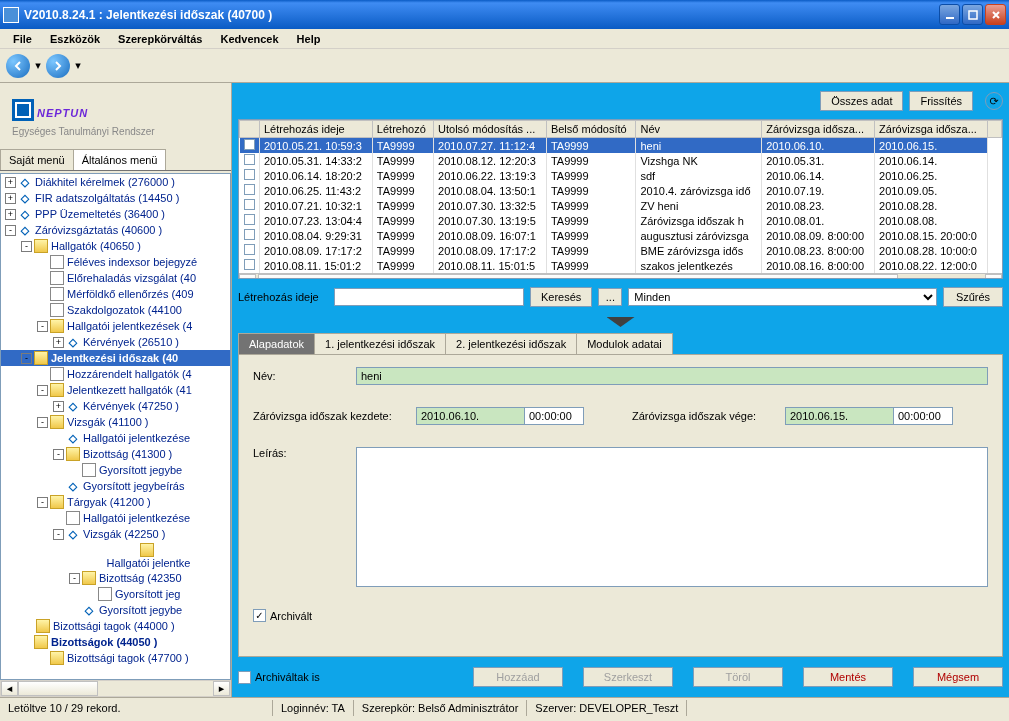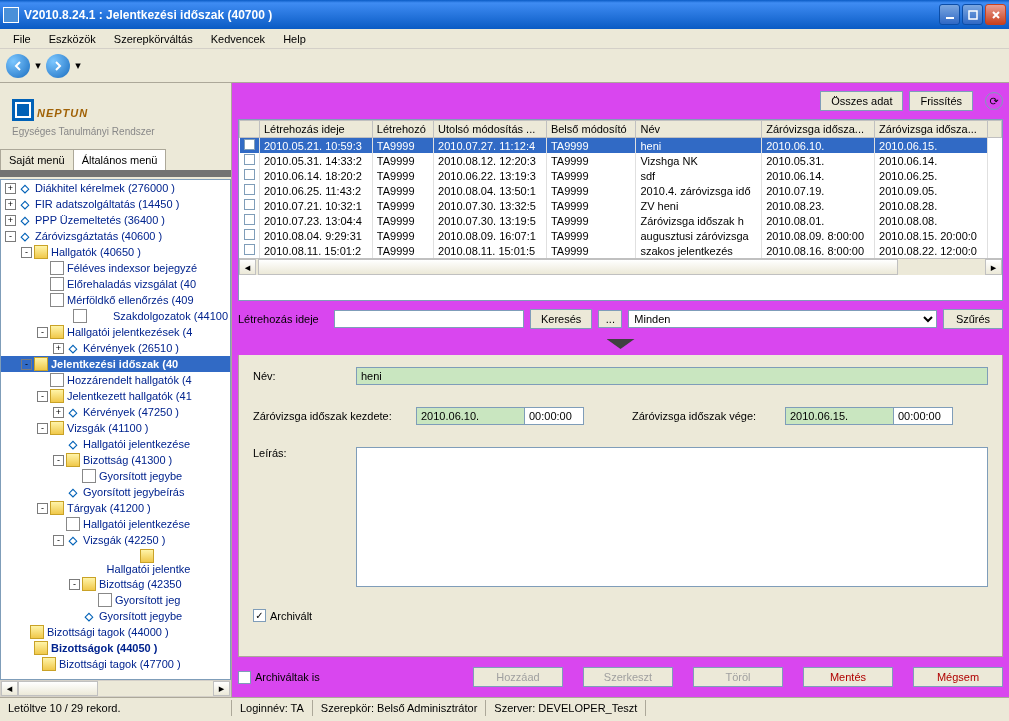--- a/index.html
+++ b/index.html
@@ -7,54 +7,54 @@
 
 .titlebar { height: 29px; background: linear-gradient(to bottom, #0a5bc4 0%, #3f8cf3 10%, #0a5bc4 100%); display: flex; align-items: center; padding: 0 3px; color: white; }
 .titlebar .icon { width: 16px; height: 16px; background: #4a90d9; border: 1px solid white; margin-right: 5px; }
 .titlebar .title { flex: 1; font-weight: bold; font-size: 12px; }
 .titlebar .btns { display: flex; gap: 2px; }
 .titlebar .btn { width: 21px; height: 21px; background: linear-gradient(to bottom, #7ba7e0, #2f68c5); border: 1px solid #0b4da7; border-radius: 3px; display: flex; align-items: center; justify-content: center; color: white; font-weight: bold; }
 .titlebar .btn.close { background: linear-gradient(to bottom, #e99e92, #c8411e); border-color: #c8411e; }
 .titlebar .btn svg { width: 10px; height: 10px; }
 
 .menubar { height: 20px; background: #ece9d8; display: flex; align-items: center; padding: 0 5px; gap: 2px; border-bottom: 1px solid #d4d0c8; }
-.menubar .item { padding: 2px 8px; cursor: default; }
+.menubar .item { padding: 2px 8px; cursor: default; font-weight: bold; }
 
 .toolbar { height: 34px; background: #ece9d8; display: flex; align-items: center; padding: 0 6px; gap: 2px; border-bottom: 1px solid #aca899; }
 .toolbar .navbtn { width: 24px; height: 24px; border-radius: 50%; background: radial-gradient(circle at 30% 30%, #7cc7ff, #1a6dc0); display: flex; align-items: center; justify-content: center; color: white; }
 .toolbar .dd { width: 12px; height: 24px; display: flex; align-items: center; justify-content: center; }
 
 .main { display: flex; height: 614px; }
 .left { width: 232px; background: #ece9d8; display: flex; flex-direction: column; border-right: 1px solid #aca899; }
 .logo { padding: 10px 12px 6px; }
-.logo .neptun { font-size: 26px; font-weight: bold; font-style: italic; color: #a16207; letter-spacing: 1px; }
+.logo .neptun { font-size: 26px; font-weight: bold; font-style: italic; color: #6d28d9; letter-spacing: 1px; }
 .logo .neptun .sq { display: inline-block; width: 22px; height: 22px; background: #0061b7; margin-right: 3px; vertical-align: middle; position: relative; }
 .logo .neptun .sq::before { content: ''; position: absolute; inset: 3px; border: 2px solid white; }
 .logo .sub { font-size: 10px; color: #888; margin-top: 2px; }
 
-.tabs-left { display: flex; border-bottom: 7px solid #737373; margin-top: 6px; }
+.tabs-left { display: flex; border-bottom: 1px solid #737373; margin-top: 6px; }
 .tabs-left .tab { padding: 4px 8px; background: white; border: 1px solid #aca899; border-bottom: none; margin-right: -1px; }
 .tabs-left .tab.active { background: #ece9d8; }
 
 .tree { flex: 1; background: white; border: 1px solid #7f9db9; overflow: auto; margin: 2px 0 0 0; font-size: 11px; }
 .tree .node { display: flex; align-items: center; padding: 1px 2px; white-space: nowrap; color: #00238e; }
 .tree .node.sel { background: #316ac5; color: white; font-weight: bold; }
 .tree .node.bold { font-weight: bold; }
 .tree .exp { width: 11px; height: 11px; border: 1px solid #7b7b7b; display: inline-flex; align-items: center; justify-content: center; font-size: 9px; margin-right: 2px; color: black; font-weight: normal; flex-shrink: 0; }
 .tree .noexp { width: 11px; margin-right: 2px; flex-shrink: 0; }
 .tree .ic { width: 14px; height: 14px; margin-right: 3px; display: inline-flex; align-items: center; justify-content: center; flex-shrink: 0; }
 .tree .ic.folder { background: linear-gradient(to bottom, #fff4a8, #f0c84a); border: 1px solid #c9a227; }
 .tree .ic.doc { background: white; border: 1px solid #888; }
 .tree .ic.blue { color: #0061b7; font-weight: bold; }
 .hscroll { height: 17px; background: #ece9d8; border: 1px solid #d4d0c8; display: flex; }
 .hscroll .arr { width: 17px; background: linear-gradient(#fff,#ece9d8); border: 1px solid #c0c0c0; display: flex; align-items: center; justify-content: center; }
 .hscroll .track { flex: 1; }
 .hscroll .thumb { width: 80px; height: 100%; background: linear-gradient(#fff,#ece9d8); border: 1px solid #c0c0c0; }
 
-.right { flex: 1; background: #d946ef; display: flex; flex-direction: column; padding: 4px 6px 0 6px; }
+.right { flex: 1; background: #0ea5e9; display: flex; flex-direction: column; padding: 4px 6px 0 6px; }
 .topbtns { display: flex; justify-content: flex-end; gap: 6px; padding: 4px 0 8px; align-items: center; }
 .wbtn { padding: 3px 10px; background: #ece9d8; border: 1px solid #7f9db9; min-width: 60px; text-align: center; }
 .wbtn.disabled { color: #a0a0a0; }
 .wbtn.red { color: #b00000; }
 .tinfo { width: 18px; height: 18px; border: 1px solid #7f9db9; border-radius: 50%; display: flex; align-items: center; justify-content: center; margin-left: 6px; }
 
 .grid { border: 1px solid #7f9db9; background: white; height: 182px; overflow: hidden; position: relative; }
 .grid table { border-collapse: collapse; width: 100%; }
 .grid th { background: #ece9d8; border: 1px solid #c0c0c0; padding: 2px 4px; text-align: left; font-weight: normal; white-space: nowrap; }
 .grid td { border-right: 1px solid #e0e0e0; padding: 1px 4px; white-space: nowrap; overflow: hidden; }
@@ -95,21 +95,21 @@
 .frow .cbx { display: flex; align-items: center; gap: 4px; }
 .frow .cbx .box { width: 13px; height: 13px; border: 1px solid #7f9db9; background: white; display: flex; align-items: center; justify-content: center; font-size: 10px; }
 
 .bottombtns { display: flex; align-items: center; gap: 20px; padding: 10px 0; }
 .bottombtns .cbx { display: flex; align-items: center; gap: 4px; }
 .bottombtns .cbx .box { width: 13px; height: 13px; border: 1px solid #7f9db9; background: white; }
 .bottombtns .sp { flex: 1; }
 
 .status { height: 20px; background: #ece9d8; border-top: 1px solid #aca899; display: flex; align-items: center; }
 .status .cell { padding: 2px 8px; border-right: 1px solid #aca899; }
-.status .cell.first { width: 232px; }
+.status .cell.first { width: 273px; }
 </style>
 </head>
 <body>
 
 <div class="titlebar">
   <div class="icon"></div>
   <div class="title">V2010.8.24.1 : Jelentkezési időszak (40700  )</div>
   <div class="btns">
     <div class="btn">
         <svg viewBox="0 0 10 10">
@@ -196,21 +196,21 @@
         <div class="node" style="padding-left: 36px;">
           <span class="noexp"></span>
           <span class="ic doc"></span>
           <span>Előrehaladás vizsgálat (40</span>
         </div>
         <div class="node" style="padding-left: 36px;">
           <span class="noexp"></span>
           <span class="ic doc"></span>
           <span>Mérföldkő ellenőrzés (409</span>
         </div>
-        <div class="node" style="padding-left: 36px; justify-content: space-between;">
+        <div class="node" style="padding-left: 36px;">
           <span class="noexp"></span>
           <span class="ic doc"></span>
           <span>Szakdolgozatok (44100</span>
         </div>
         <div class="node" style="padding-left: 36px;">
           <span class="exp">-</span>
           <span class="ic folder"></span>
           <span>Hallgatói jelentkezések (4</span>
         </div>
         <div class="node" style="padding-left: 52px;">
@@ -291,31 +291,31 @@
         <div class="node" style="padding-left: 84px;">
           <span class="noexp"></span>
           <span class="ic doc"></span>
           <span>Gyorsított jeg</span>
         </div>
         <div class="node" style="padding-left: 68px;">
           <span class="noexp"></span>
           <span class="ic blue">◇</span>
           <span>Gyorsított jegybe</span>
         </div>
-        <div class="node" style="padding-left: 16px;">
+        <div class="node" style="padding-left: 22px;">
           <span class="noexp"></span>
           <span class="ic folder"></span>
           <span>Bizottsági tagok (44000  )</span>
         </div>
         <div class="node bold" style="padding-left: 20px;">
           <span class="noexp"></span>
           <span class="ic folder"></span>
           <span>Bizottságok (44050  )</span>
         </div>
-        <div class="node" style="padding-left: 28px;">
+        <div class="node" style="padding-left: 36px;">
           <span class="noexp"></span>
           <span class="ic folder"></span>
           <span>Bizottsági tagok (47700  )</span>
         </div>
       </div>
     <div class="hscroll">
       <div class="arr">◂</div>
       <div class="track">
           <div class="thumb"></div>
         </div>
@@ -411,20 +411,30 @@
               <td>2010.08.04. 9:29:31</td>
               <td>TA9999</td>
               <td>2010.08.09. 16:07:1</td>
               <td>TA9999</td>
               <td>augusztusi záróvizsga</td>
               <td>2010.08.09. 8:00:00</td>
               <td>2010.08.15. 20:00:0</td>
             </tr>
             <tr>
               <td class="cb"><span style="display: inline-block; width: 11px; height: 11px; border: 1px solid rgb(127, 157, 185); background: white;"></span></td>
+              <td>2010.08.09. 17:17:2</td>
+              <td>TA9999</td>
+              <td>2010.08.09. 17:17:2</td>
+              <td>TA9999</td>
+              <td>BME záróvizsga idős</td>
+              <td>2010.08.23. 8:00:00</td>
+              <td>2010.08.28. 10:00:0</td>
+            </tr>
+            <tr>
+              <td class="cb"><span style="display: inline-block; width: 11px; height: 11px; border: 1px solid rgb(127, 157, 185); background: white;"></span></td>
               <td>2010.08.11. 15:01:2</td>
               <td>TA9999</td>
               <td>2010.08.11. 15:01:5</td>
               <td>TA9999</td>
               <td>szakos jelentkezés</td>
               <td>2010.08.16. 8:00:00</td>
               <td>2010.08.22. 12:00:0</td>
             </tr>
           </tbody>
         </table>
@@ -443,20 +453,26 @@
       <div class="wbtn">Keresés</div>
       <div class="ell">...</div>
       <select><option>Minden</option></select>
       <div class="wbtn">Szűrés</div>
     </div>
 
     <div class="marker">
         <span></span>
       </div>
 
+    <div class="dtabs">
+      <div class="tab active">Alapadatok</div>
+      <div class="tab">1. jelentkezési időszak</div>
+      <div class="tab">2. jelentkezési időszak</div>
+      <div class="tab">Modulok adatai</div>
+    </div>
 
     <div class="panel">
       <div class="frow">
         <div class="lbl">Név:</div>
         <div class="val valfull">heni</div>
       </div>
       <div class="frow">
         <div class="lbl" style="width:155px">Záróvizsga időszak kezdete:</div>
         <div class="date">
             <input value="2010.06.10." style="">

